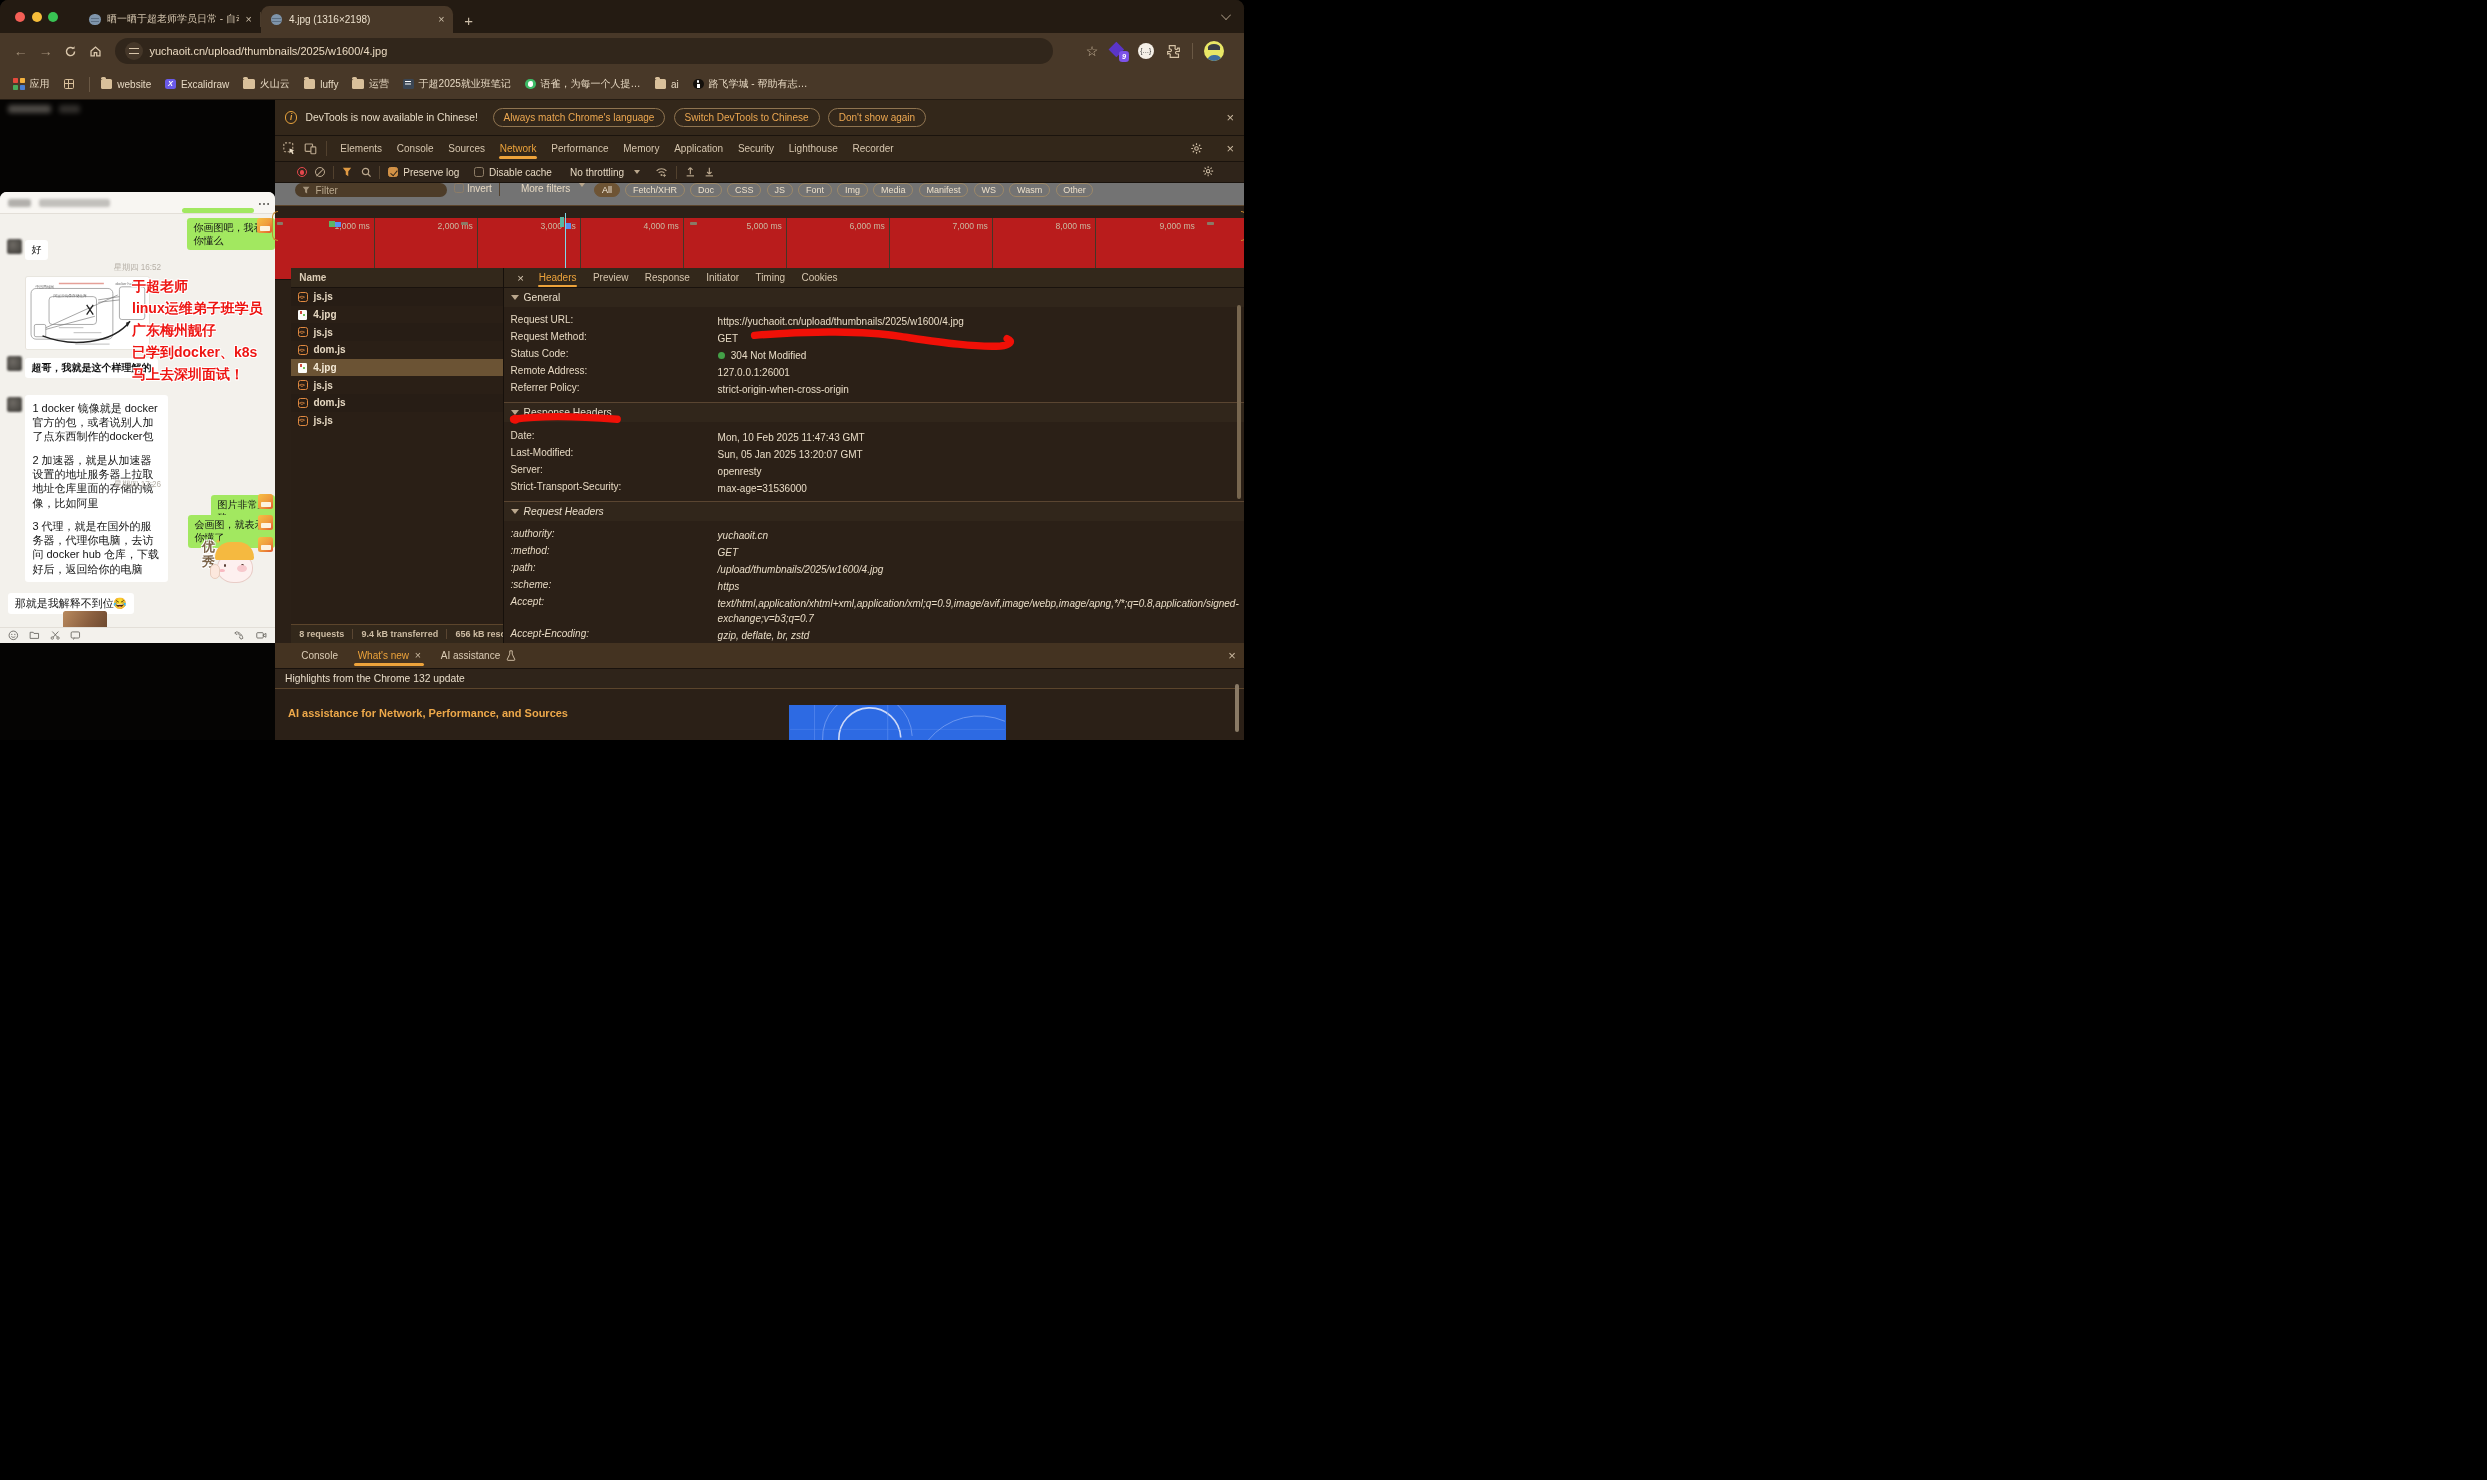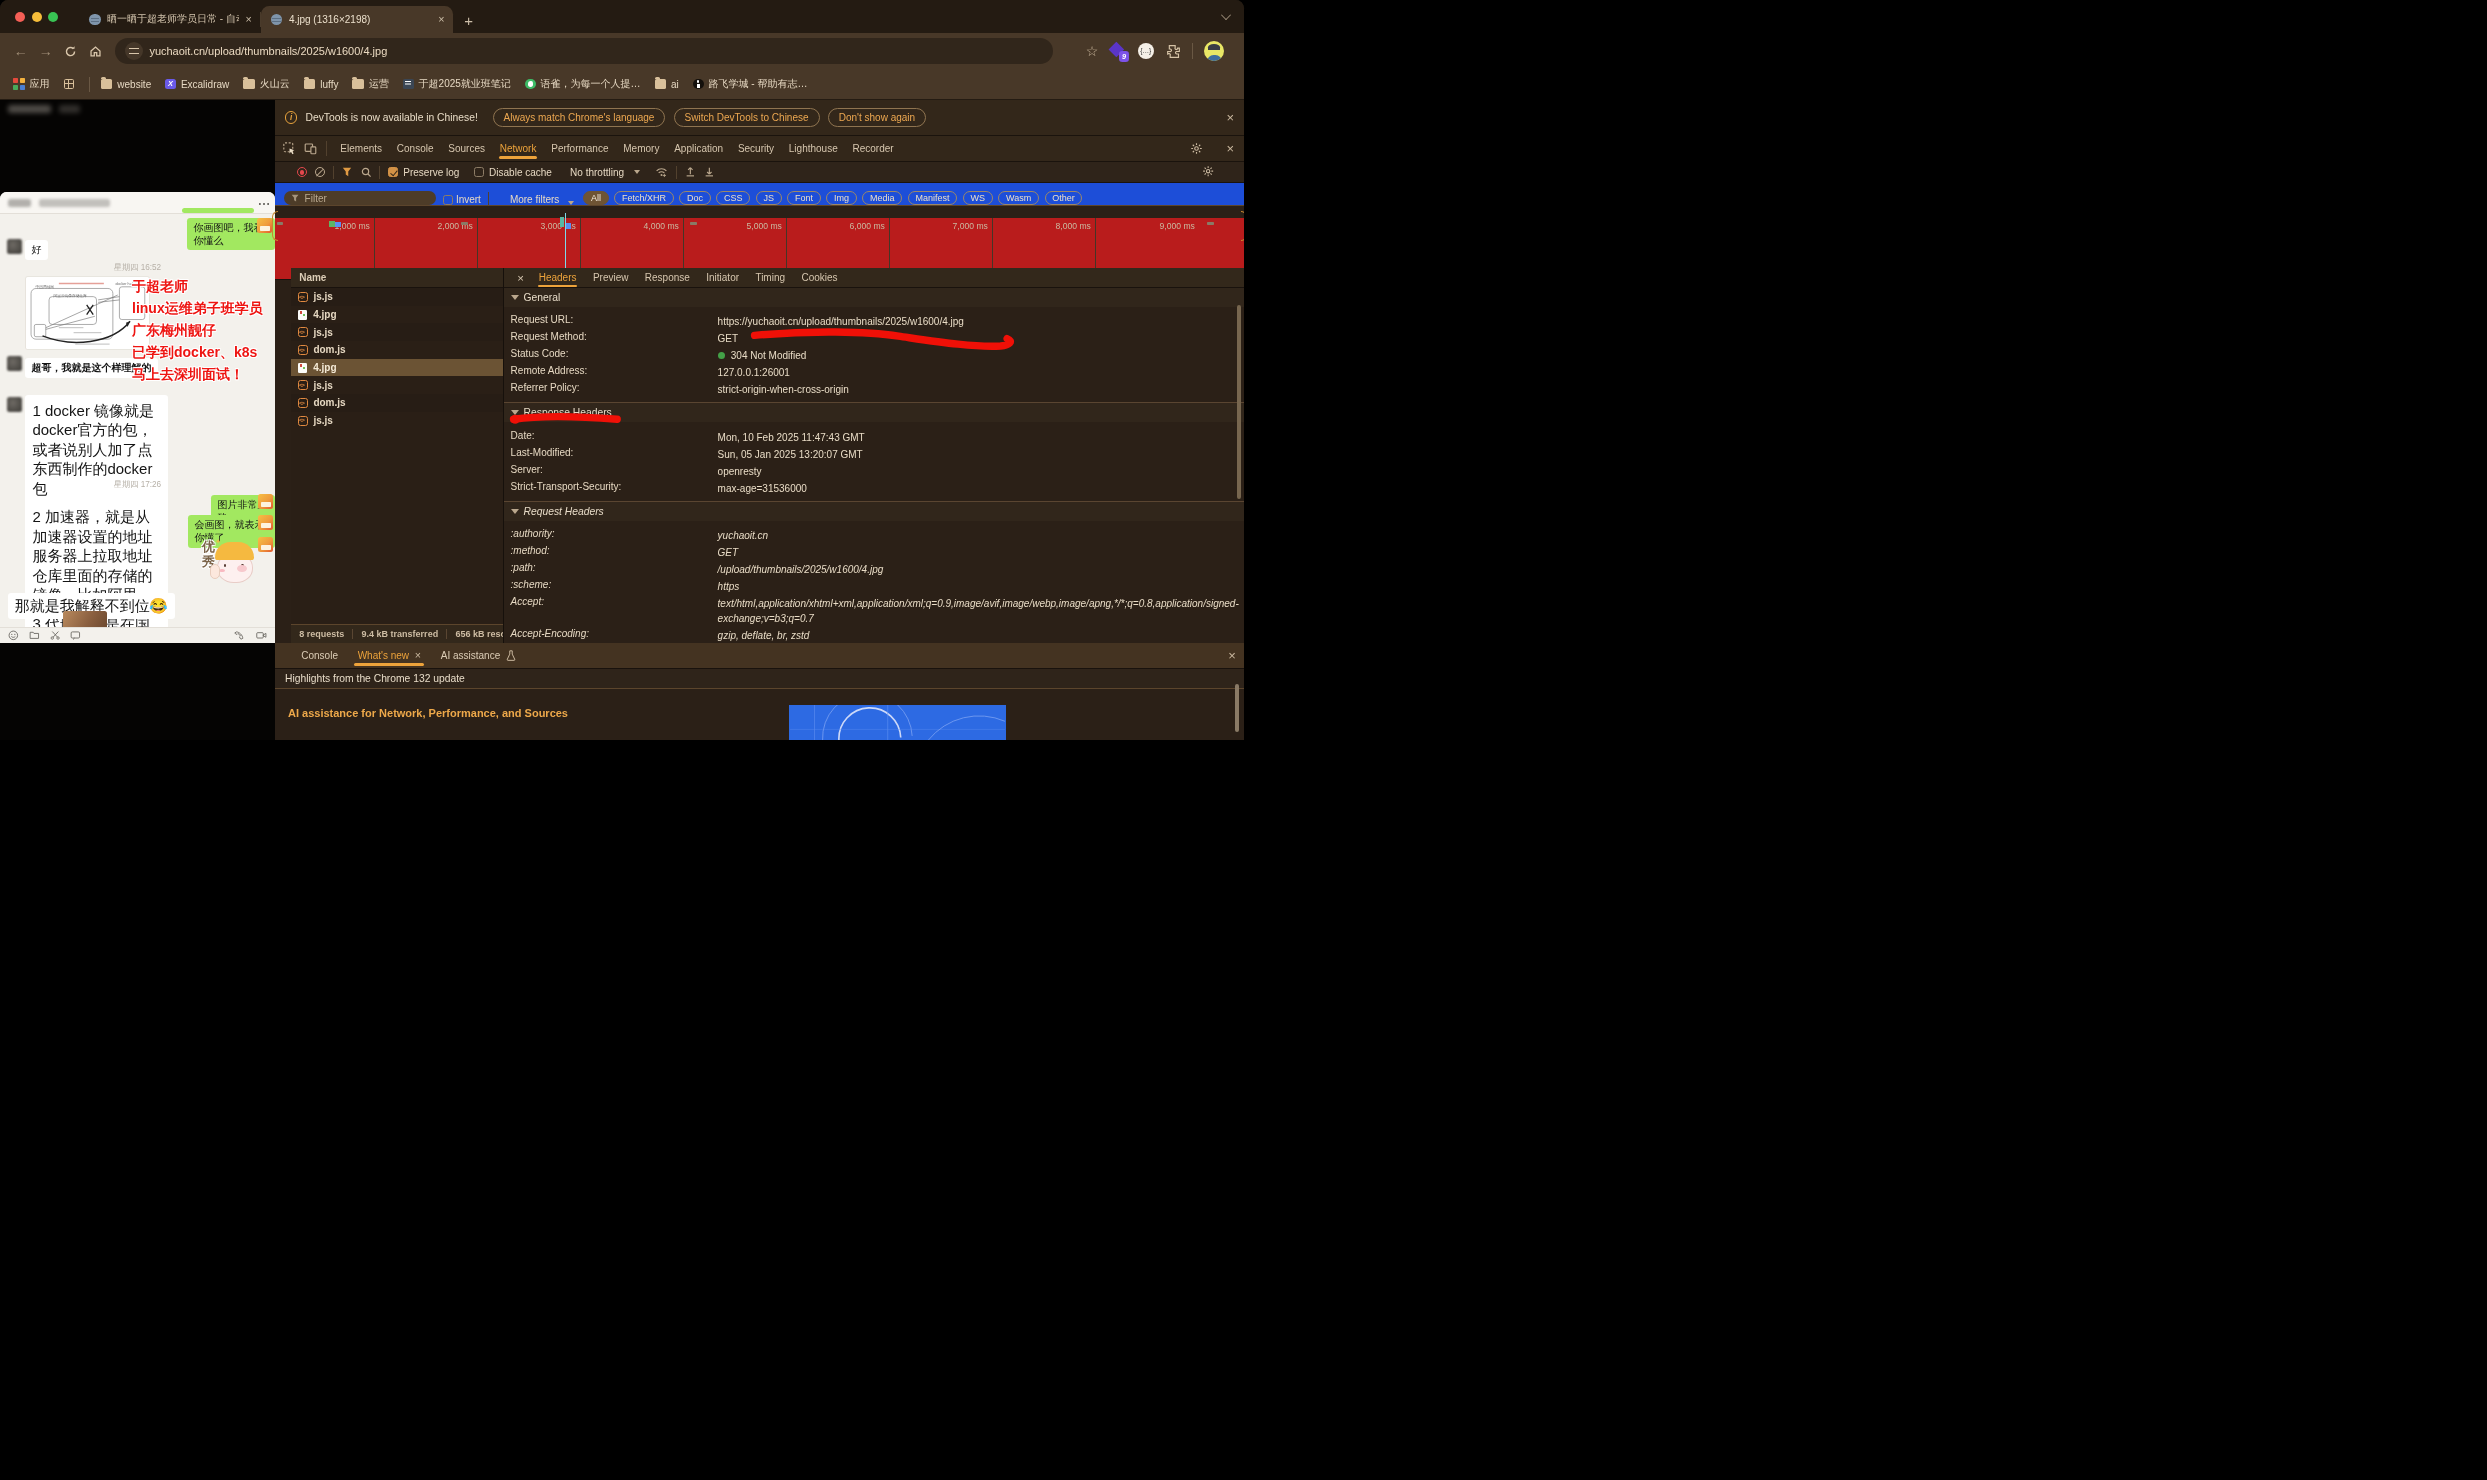--- a/index.html
+++ b/index.html
@@ -74,21 +74,21 @@
   
   .black-top { position:absolute; left:0; top:0; width:275px; height:92px; background:#050403; }
   .blurblob { position:absolute; background:#9a948c; filter:blur(2.5px); border-radius:2.5px; opacity:.5; }
   .chat-window { position:absolute; left:0; top:92px; width:275px; height:451px; background:#f3f1ec; border-radius:6.6px 6.6px 0 0; overflow:hidden; }
   .chat-title { position:absolute; left:0; top:0; width:100%; height:22px; background:#f8f6f2; border-bottom:0.8px solid #e3dfd8; }
   .ct-blob { position:absolute; top:7.4px; height:7.4px; background:#8c8a86; filter:blur(1.6px); border-radius:2.5px; opacity:.65; }
   .hdots { position:absolute; right:10px; top:10.7px; width:2.5px; height:2.5px; border-radius:50%; background:#55524c; box-shadow:-4.1px 0 0 #55524c, 4.1px 0 0 #55524c; }
   .bubble { position:absolute; font-size:10px; color:#141414; line-height:1.3; padding:3.3px 6.6px; border-radius:3.3px; }
   .bubble.white { background:#fff; }
   .bubble.green { background:#a2e860; }
-  .bubble.small { font-size:15px; }
+  .bubble.small { font-size:11px; }
   .chat-avatar { position:absolute; width:15px; height:15px; border-radius:2.5px; }
   .chat-avatar.blur { background:radial-gradient(circle at 40% 40%, #6e6a64, #3c3a36); filter:blur(0.8px); }
   .chat-avatar.me { background:linear-gradient(135deg,#f6c044 0%,#ef9b3c 55%,#e2572f 100%); }
   .chat-avatar.me::after{content:"";position:absolute;left:2.5px;bottom:1.6px;right:2.5px;height:5px;background:#fdf3df;border-radius:0.8px;}
   .timestamp { position:absolute; width:100%; text-align:center; font-size:8.2px; color:#b6b0a7; }
   .diagram { position:absolute; left:25.5px; top:85px; width:123px; height:72px; background:#fff; border-radius:1.6px; box-shadow:0 0 0 0.8px #e5e2da; }
   .diagram .dlabel { position:absolute; font-size:3.7px; color:#666; white-space:nowrap; }
   .annotation { position:absolute; left:132px; top:83px; z-index:3; }
   .ann-line { font-size:14px; font-weight:bold; color:#ee1512; line-height:22px; white-space:nowrap;
     text-shadow:-0.8px -0.8px 0 #fff, 0.8px -0.8px 0 #fff, -0.8px 0.8px 0 #fff, 0.8px 0.8px 0 #fff, 0 0.8px 0 #fff, 0 -0.8px 0 #fff; }
@@ -131,21 +131,21 @@
   .clear-ic { width:10px; height:10px; border-radius:50%; border:1.2px solid #baa78d; position:relative; flex:none; }
   .clear-ic::after{content:"";position:absolute;left:-0.8px;top:3.7px;width:10px;height:1.2px;background:#baa78d;transform:rotate(-45deg);}
   .tdiv { width:0.8px; height:13px; background:#52412e; flex:none; }
   .cb { width:10px; height:10px; border-radius:2.5px; border:1.2px solid #8d7c66; flex:none; }
   .cb.checked { background:#d29146; border-color:#d29146; position:relative; }
   .cb.checked::after{content:"";position:absolute;left:2.1px;top:0.8px;width:3.3px;height:5.8px;border:solid #33271a;border-width:0 1.6px 1.6px 0;transform:rotate(40deg);}
   .tb-label { color:#e6d8c2; font-size:10px; margin-left:-3.3px; white-space:nowrap; }
   .dd-arrow { width:0; height:0; border-left:3.3px solid transparent; border-right:3.3px solid transparent; border-top:4.1px solid #baa78d; margin-left:1.6px; }
   .tb-gear { margin-left:auto; padding-right:8.2px; }
 
-  .filter-row { position:absolute; left:0; top:83px; width:100%; height:23px; background:#1d4ed8; display:flex; align-items:flex-end; gap:6.6px; padding:0 9px; border-bottom:0.8px solid #5c452c; }
+  .filter-row { position:absolute; left:0; top:83px; width:100%; height:23px; background:#737373; display:flex; align-items:flex-start; gap:6.6px; padding:0 20px; border-bottom:0.8px solid #5c452c; }
   .filter-pill { width:152px; height:14px; background:#4d3c28; border-radius:7.4px; display:flex; align-items:center; gap:5px; padding:0 7.4px; }
   .filter-pill .ph { color:#b9a88e; font-size:10px; }
   .chipwrap { display:flex; gap:5.8px; align-items:center; }
   .chip { height:14px; border:0.8px solid #9c8868; border-radius:7.4px; color:#ecdfc9; font-size:9px; display:flex; align-items:center; padding:0 6.6px; white-space:nowrap; }
   .chip.active { background:#6e5434; border-color:#6e5434; color:#f5ecdc; }
 
   .timeline { position:absolute; left:0; top:118px; width:100%; height:62px; background:#b91c1c; border-bottom:0.8px solid #19120d; display:grid; grid-template-columns:100px repeat(8, 103px) 1fr; }
   .tl-cell { border-right:0.8px solid #453527; font-size:8.6px; color:#cbbaa1; text-align:right; padding:2.5px 4.1px 0 0; }
   .tl-cell:last-child { border-right:none; }
   .marker { position:absolute; }

